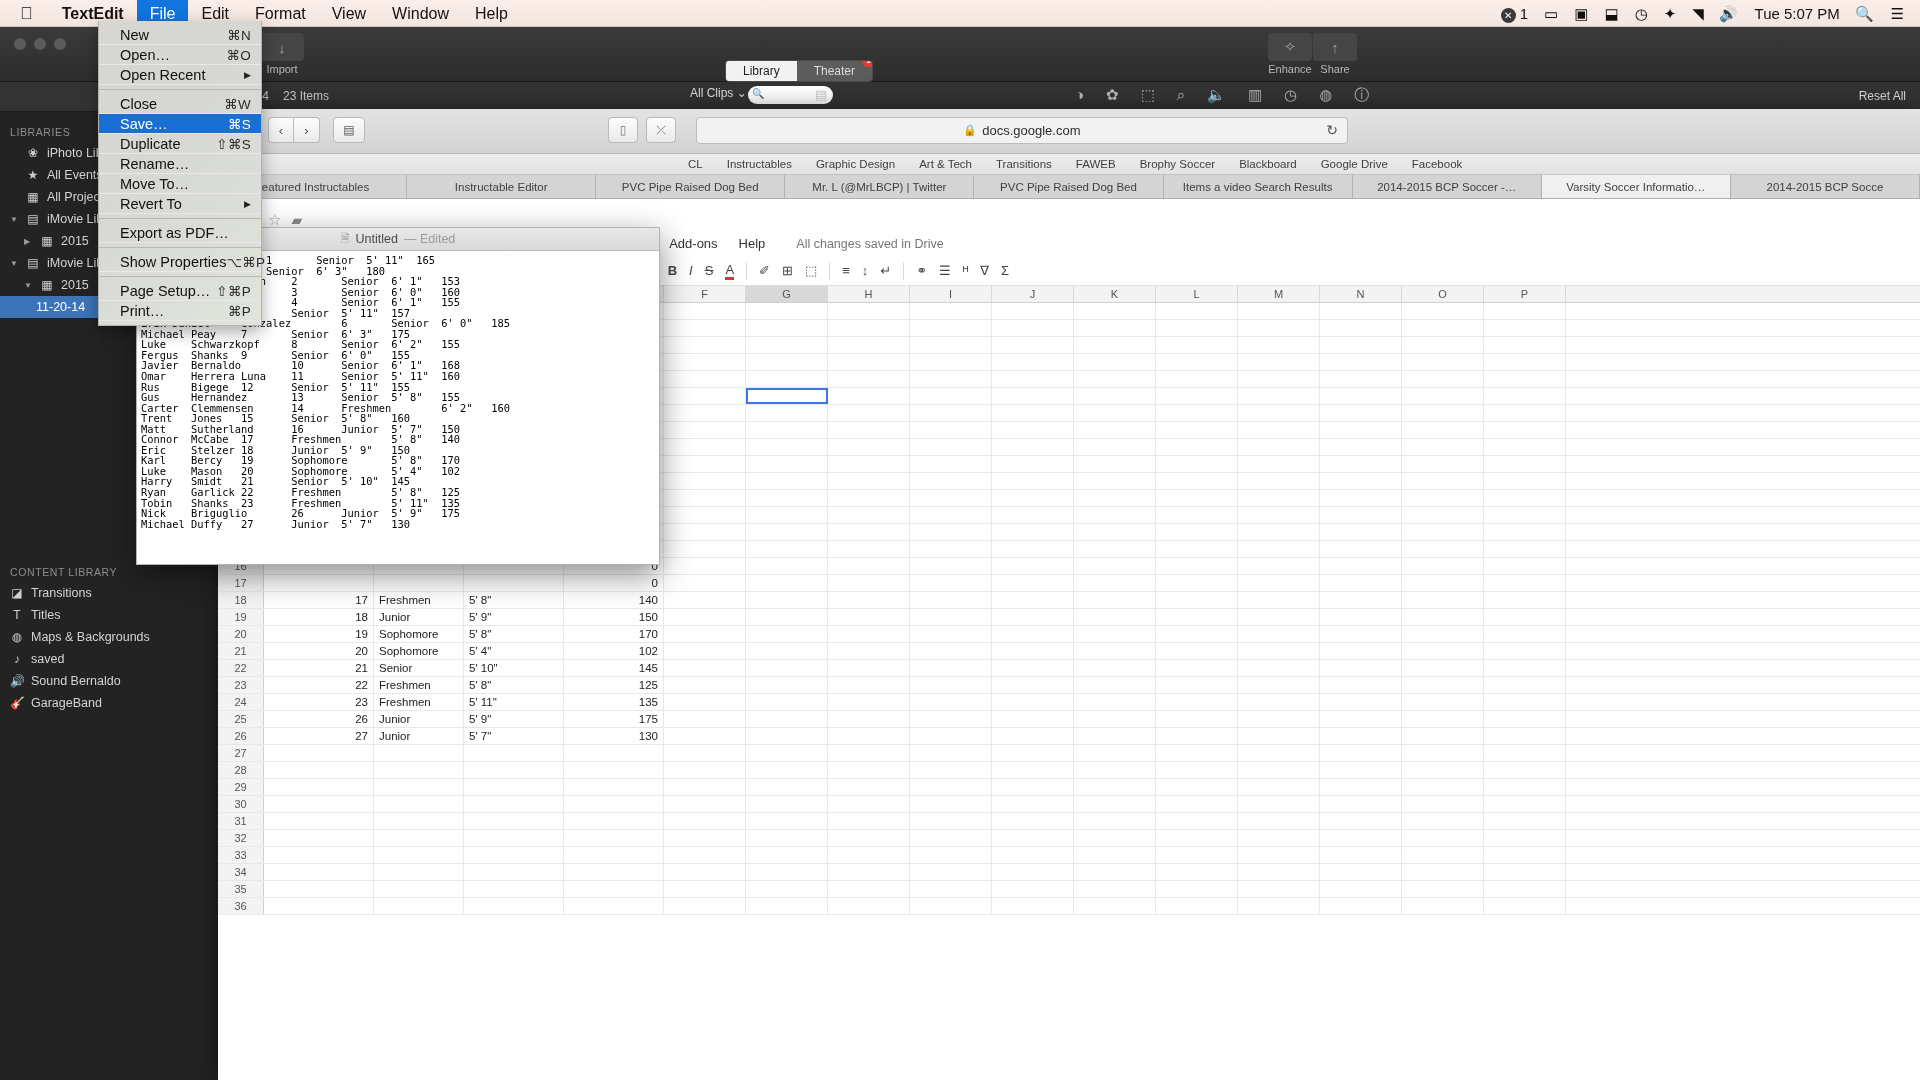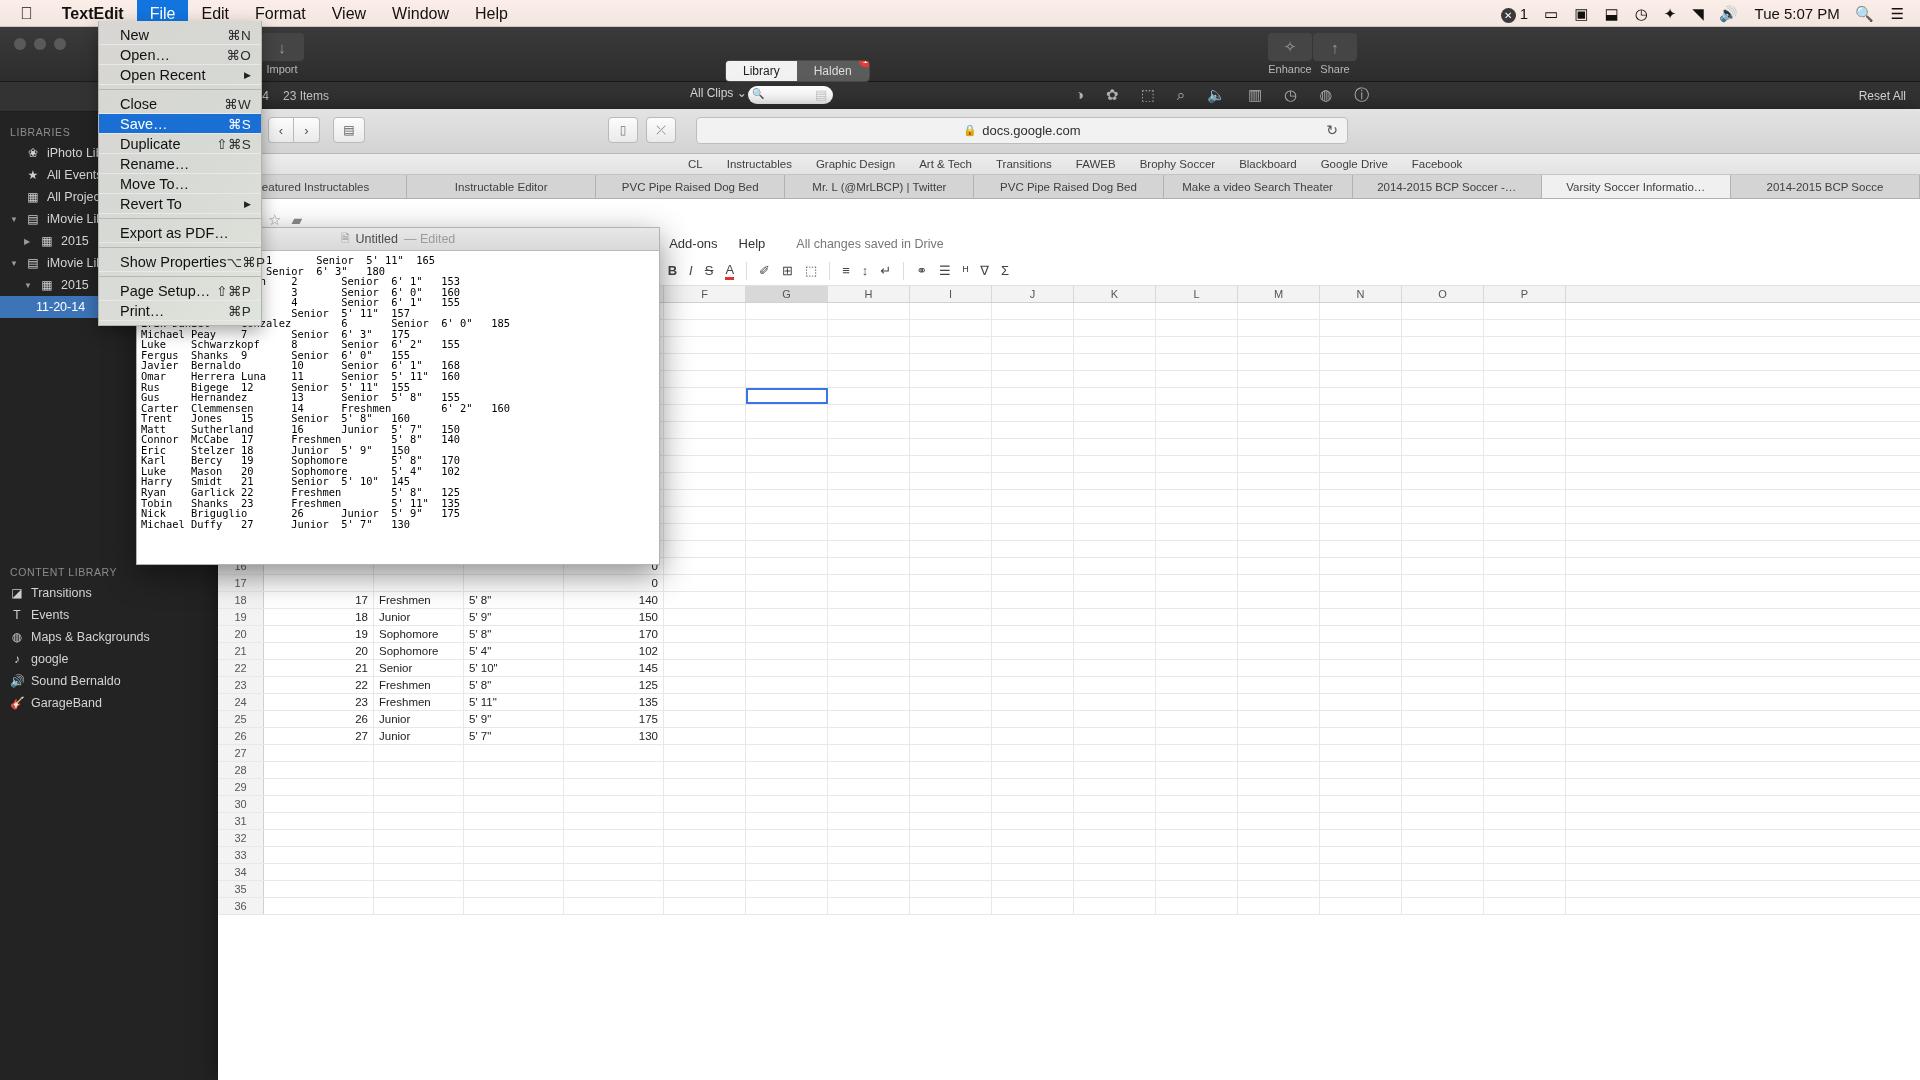--- a/index.html
+++ b/index.html
@@ -243,21 +243,21 @@
         <div class="box">✧</div>
         <span>Enhance</span>
       </div>
       <div class="imovie-tool" style="left:1306px;">
         <div class="box">↑</div>
         <span>Share</span>
       </div>
       <div class="seg">
         <div class="on">Library</div>
         <div class="theat">
-          <span>Halden</span>
+          <span>Theater</span>
           <span class="redbadge">14</span>
         </div>
       </div>
     </div>
 
     <div class="imovie-sub">
       <div class="lbl" style="left:245px;">0-14</div>
       <div class="lbl" style="left:283px;">23 Items</div>
       <div class="clipsbtn">
         <span>All Clips</span> <span>⌄</span>
@@ -319,29 +319,29 @@
         <span>11-20-14</span>
       </div>
 
       <div class="sb-head" style="margin-top:242px;">CONTENT LIBRARY</div>
       <div class="sb-item">
         <span class="gl">◪</span>
         <span>Transitions</span>
       </div>
       <div class="sb-item">
         <span class="gl">T</span>
-        <span>Events</span>
+        <span>Titles</span>
       </div>
       <div class="sb-item">
         <span class="gl">◍</span>
         <span>Maps &amp; Backgrounds</span>
       </div>
       <div class="sb-item">
         <span class="gl">♪</span>
-        <span>google</span>
+        <span>saved</span>
       </div>
       <div class="sb-item">
         <span class="gl">🔊</span>
         <span>Sound Bernaldo</span>
       </div>
       <div class="sb-item">
         <span class="gl">🎸</span>
         <span>GarageBand</span>
       </div>
     </div>
@@ -378,21 +378,21 @@
       <span>Google Drive</span>
       <span>Facebook</span>
     </div>
 
     <div class="tabstrip">
       <div class="tab">Featured Instructables</div>
       <div class="tab">Instructable Editor</div>
       <div class="tab">PVC Pipe Raised Dog Bed</div>
       <div class="tab">Mr. L (@MrLBCP) | Twitter</div>
       <div class="tab">PVC Pipe Raised Dog Bed</div>
-      <div class="tab">Make a video Search Theater</div>
+      <div class="tab">Items a video Search Results</div>
       <div class="tab">2014-2015 BCP Soccer -…</div>
       <div class="tab on">Varsity Soccer Informatio…</div>
       <div class="tab">2014-2015 BCP Socce</div>
     </div>
 
     <div class="sheets">
       <div class="gs-title">
         <span class="star">☆</span>
         <span class="folder">▰</span>
       </div>

